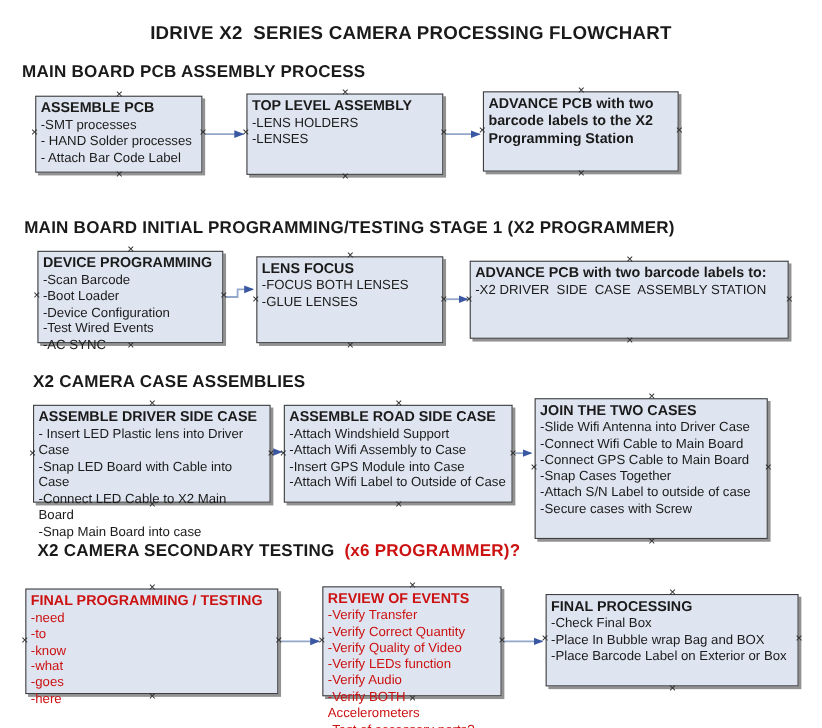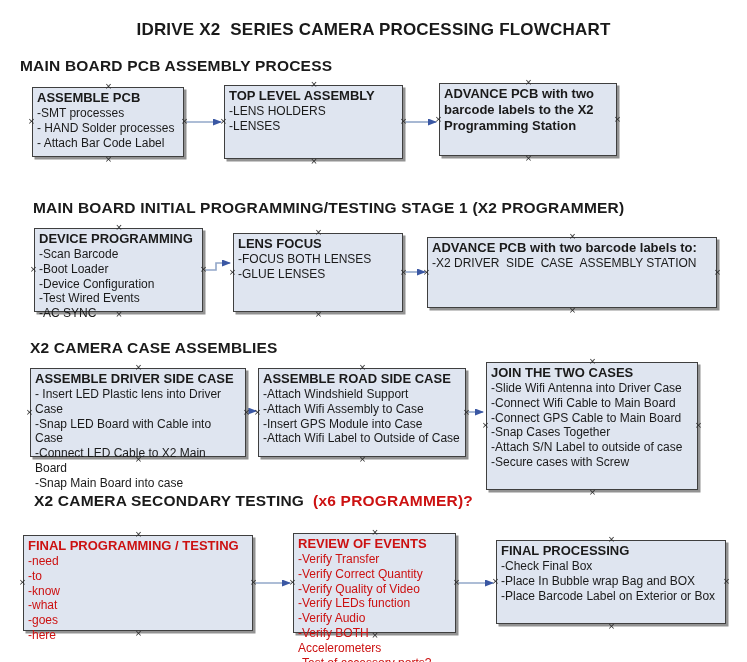--- a/index.html
+++ b/index.html
@@ -90,21 +90,21 @@
     <path d="M404,272 L425,272" marker-end="url(#ah)"></path>
     <path d="M247,411 L256,411" marker-end="url(#ah)"></path>
     <path d="M467,412 L483,412" marker-end="url(#ah)"></path>
     <path d="M254,583 L290,583" marker-end="url(#ah)"></path>
     <path d="M457,583 L493,583" marker-end="url(#ah)"></path>
   </svg>
 
   <div class="page-title">IDRIVE X2  SERIES CAMERA PROCESSING FLOWCHART</div>
 
   <div class="section-heading" style="left:20px;top:57px;"><span>MAIN BOARD PCB ASSEMBLY PROCESS</span></div>
-  <div class="section-heading" style="left:33px;top:199px;"><span>MAIN BOARD INITIAL PROGRAMMING/TESTING STAGE 1 (X2 PROGRAMMER)</span></div>
+  <div class="section-heading" style="left:22px;top:199px;"><span>MAIN BOARD INITIAL PROGRAMMING/TESTING STAGE 1 (X2 PROGRAMMER)</span></div>
   <div class="section-heading" style="left:30px;top:339px;"><span>X2 CAMERA CASE ASSEMBLIES</span></div>
   <div class="section-heading" style="left:34px;top:492px;"><span>X2 CAMERA SECONDARY TESTING</span><span class="red-part">(x6 PROGRAMMER)?</span></div>
 
   <div class="box" style="left:32px;top:87px;width:152px;height:70px;">
     <span class="anchor a-t"></span>
       <span class="anchor a-b"></span>
       <span class="anchor a-l"></span>
       <span class="anchor a-r"></span>
     <div class="box-title">ASSEMBLE PCB</div>
     <div class="box-item">-SMT processes</div>

